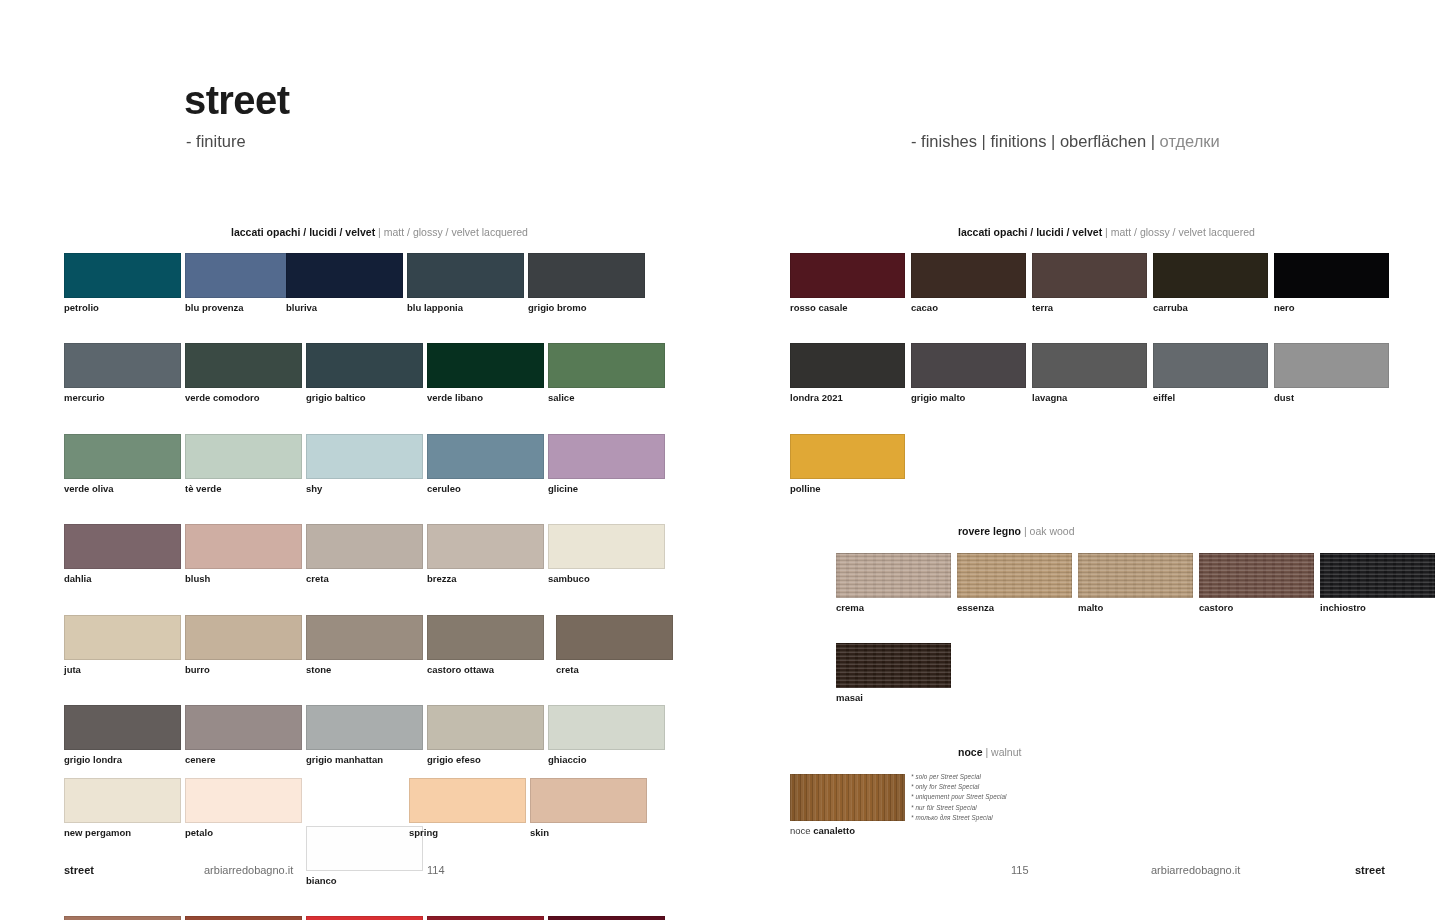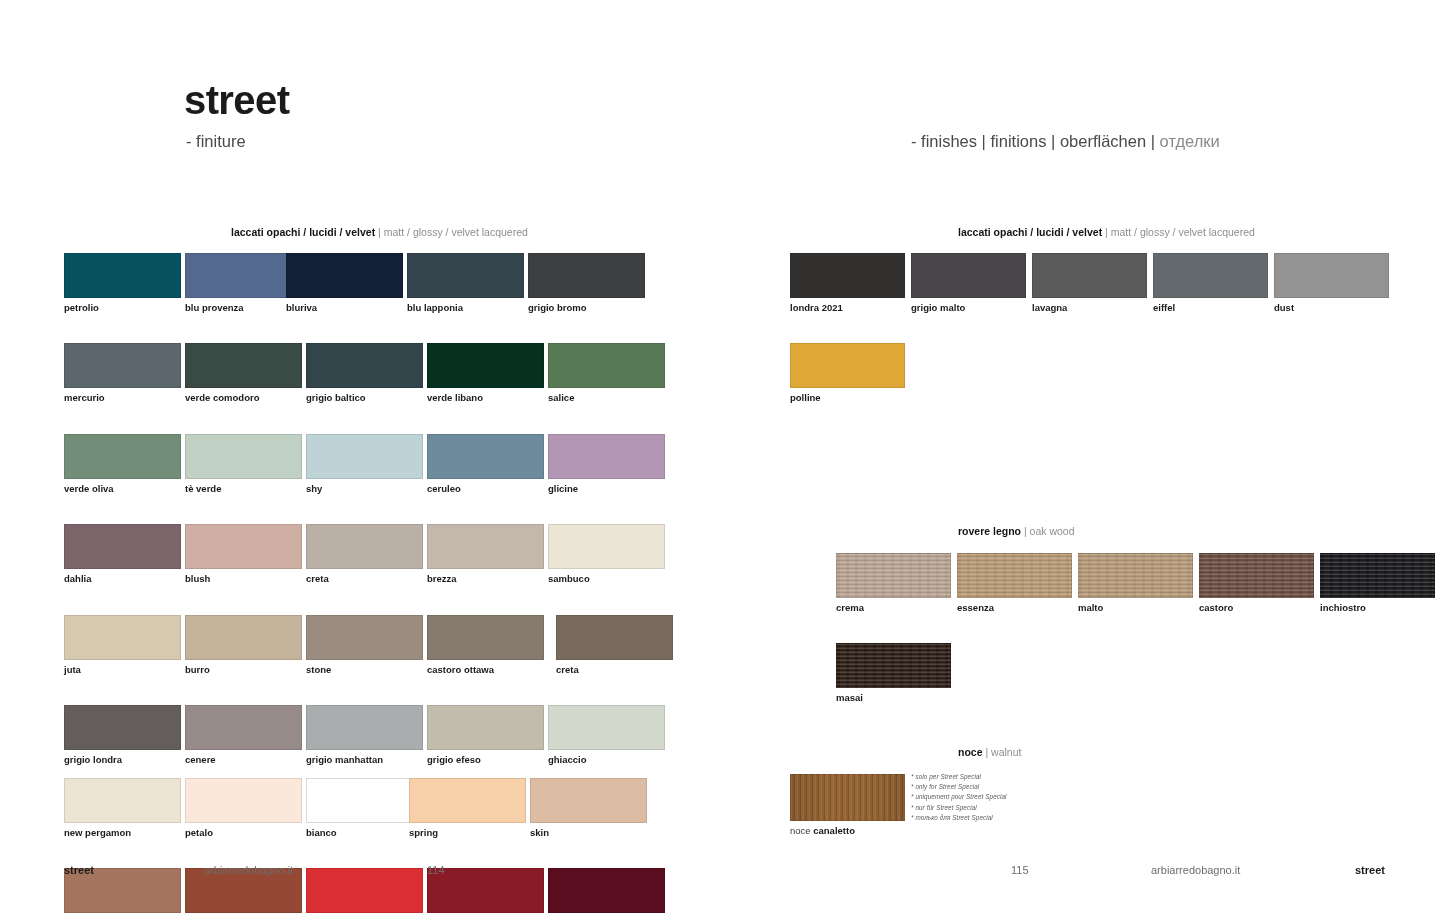--- a/index.html
+++ b/index.html
@@ -248,21 +248,21 @@
       </div>
       <div class="row" style="margin-bottom: 30px;">
         <div class="cell" style="width: 121px;">
           <span class="sw" style="width: 117px; height: 45px; background-color: rgb(236, 228, 211);"></span>
           <span class="sw-name">new pergamon</span>
         </div>
         <div class="cell" style="width: 121px;">
           <span class="sw" style="width: 117px; height: 45px; background-color: rgb(251, 232, 218);"></span>
           <span class="sw-name">petalo</span>
         </div>
-        <div class="cell" style="width: 103px;">
+        <div class="cell" style="width: 103px; margin-top: 48px;">
           <span class="sw white" style="width: 117px; height: 45px; background-color: rgb(254, 254, 254);"></span>
           <span class="sw-name">bianco</span>
         </div>
         <div class="cell" style="width: 121px;">
           <span class="sw" style="width: 117px; height: 45px; background-color: rgb(247, 207, 168);"></span>
           <span class="sw-name">spring</span>
         </div>
         <div class="cell" style="width: 121px;">
           <span class="sw" style="width: 117px; height: 45px; background-color: rgb(221, 188, 164);"></span>
           <span class="sw-name">skin</span>
@@ -281,20 +281,42 @@
         <div class="cell" style="width: 121px;">
           <span class="sw" style="width: 117px; height: 45px; background-color: rgb(139, 26, 39);"></span>
         </div>
         <div class="cell" style="width: 121px;">
           <span class="sw" style="width: 117px; height: 45px; background-color: rgb(90, 13, 30);"></span>
         </div>
       </div>
     </div>
 
   <div class="grid" id="right-lacquered-grid" style="left:790px; top:253px;">
+      <div class="row" style="margin-bottom: 30px;">
+        <div class="cell" style="width: 121px;">
+          <span class="sw" style="width: 115px; height: 45px; background-color: rgb(81, 23, 31);"></span>
+          <span class="sw-name">rosso casale</span>
+        </div>
+        <div class="cell" style="width: 121px;">
+          <span class="sw" style="width: 115px; height: 45px; background-color: rgb(60, 43, 35);"></span>
+          <span class="sw-name">cacao</span>
+        </div>
+        <div class="cell" style="width: 121px;">
+          <span class="sw" style="width: 115px; height: 45px; background-color: rgb(81, 64, 60);"></span>
+          <span class="sw-name">terra</span>
+        </div>
+        <div class="cell" style="width: 121px;">
+          <span class="sw" style="width: 115px; height: 45px; background-color: rgb(42, 37, 25);"></span>
+          <span class="sw-name">carruba</span>
+        </div>
+        <div class="cell" style="width: 121px;">
+          <span class="sw" style="width: 115px; height: 45px; background-color: rgb(6, 6, 8);"></span>
+          <span class="sw-name">nero</span>
+        </div>
+      </div>
       <div class="row" style="margin-bottom: 30px;">
         <div class="cell" style="width: 121px;">
           <span class="sw" style="width: 115px; height: 45px; background-color: rgb(50, 49, 47);"></span>
           <span class="sw-name">londra 2021</span>
         </div>
         <div class="cell" style="width: 121px;">
           <span class="sw" style="width: 115px; height: 45px; background-color: rgb(74, 69, 72);"></span>
           <span class="sw-name">grigio malto</span>
         </div>
         <div class="cell" style="width: 121px;">

